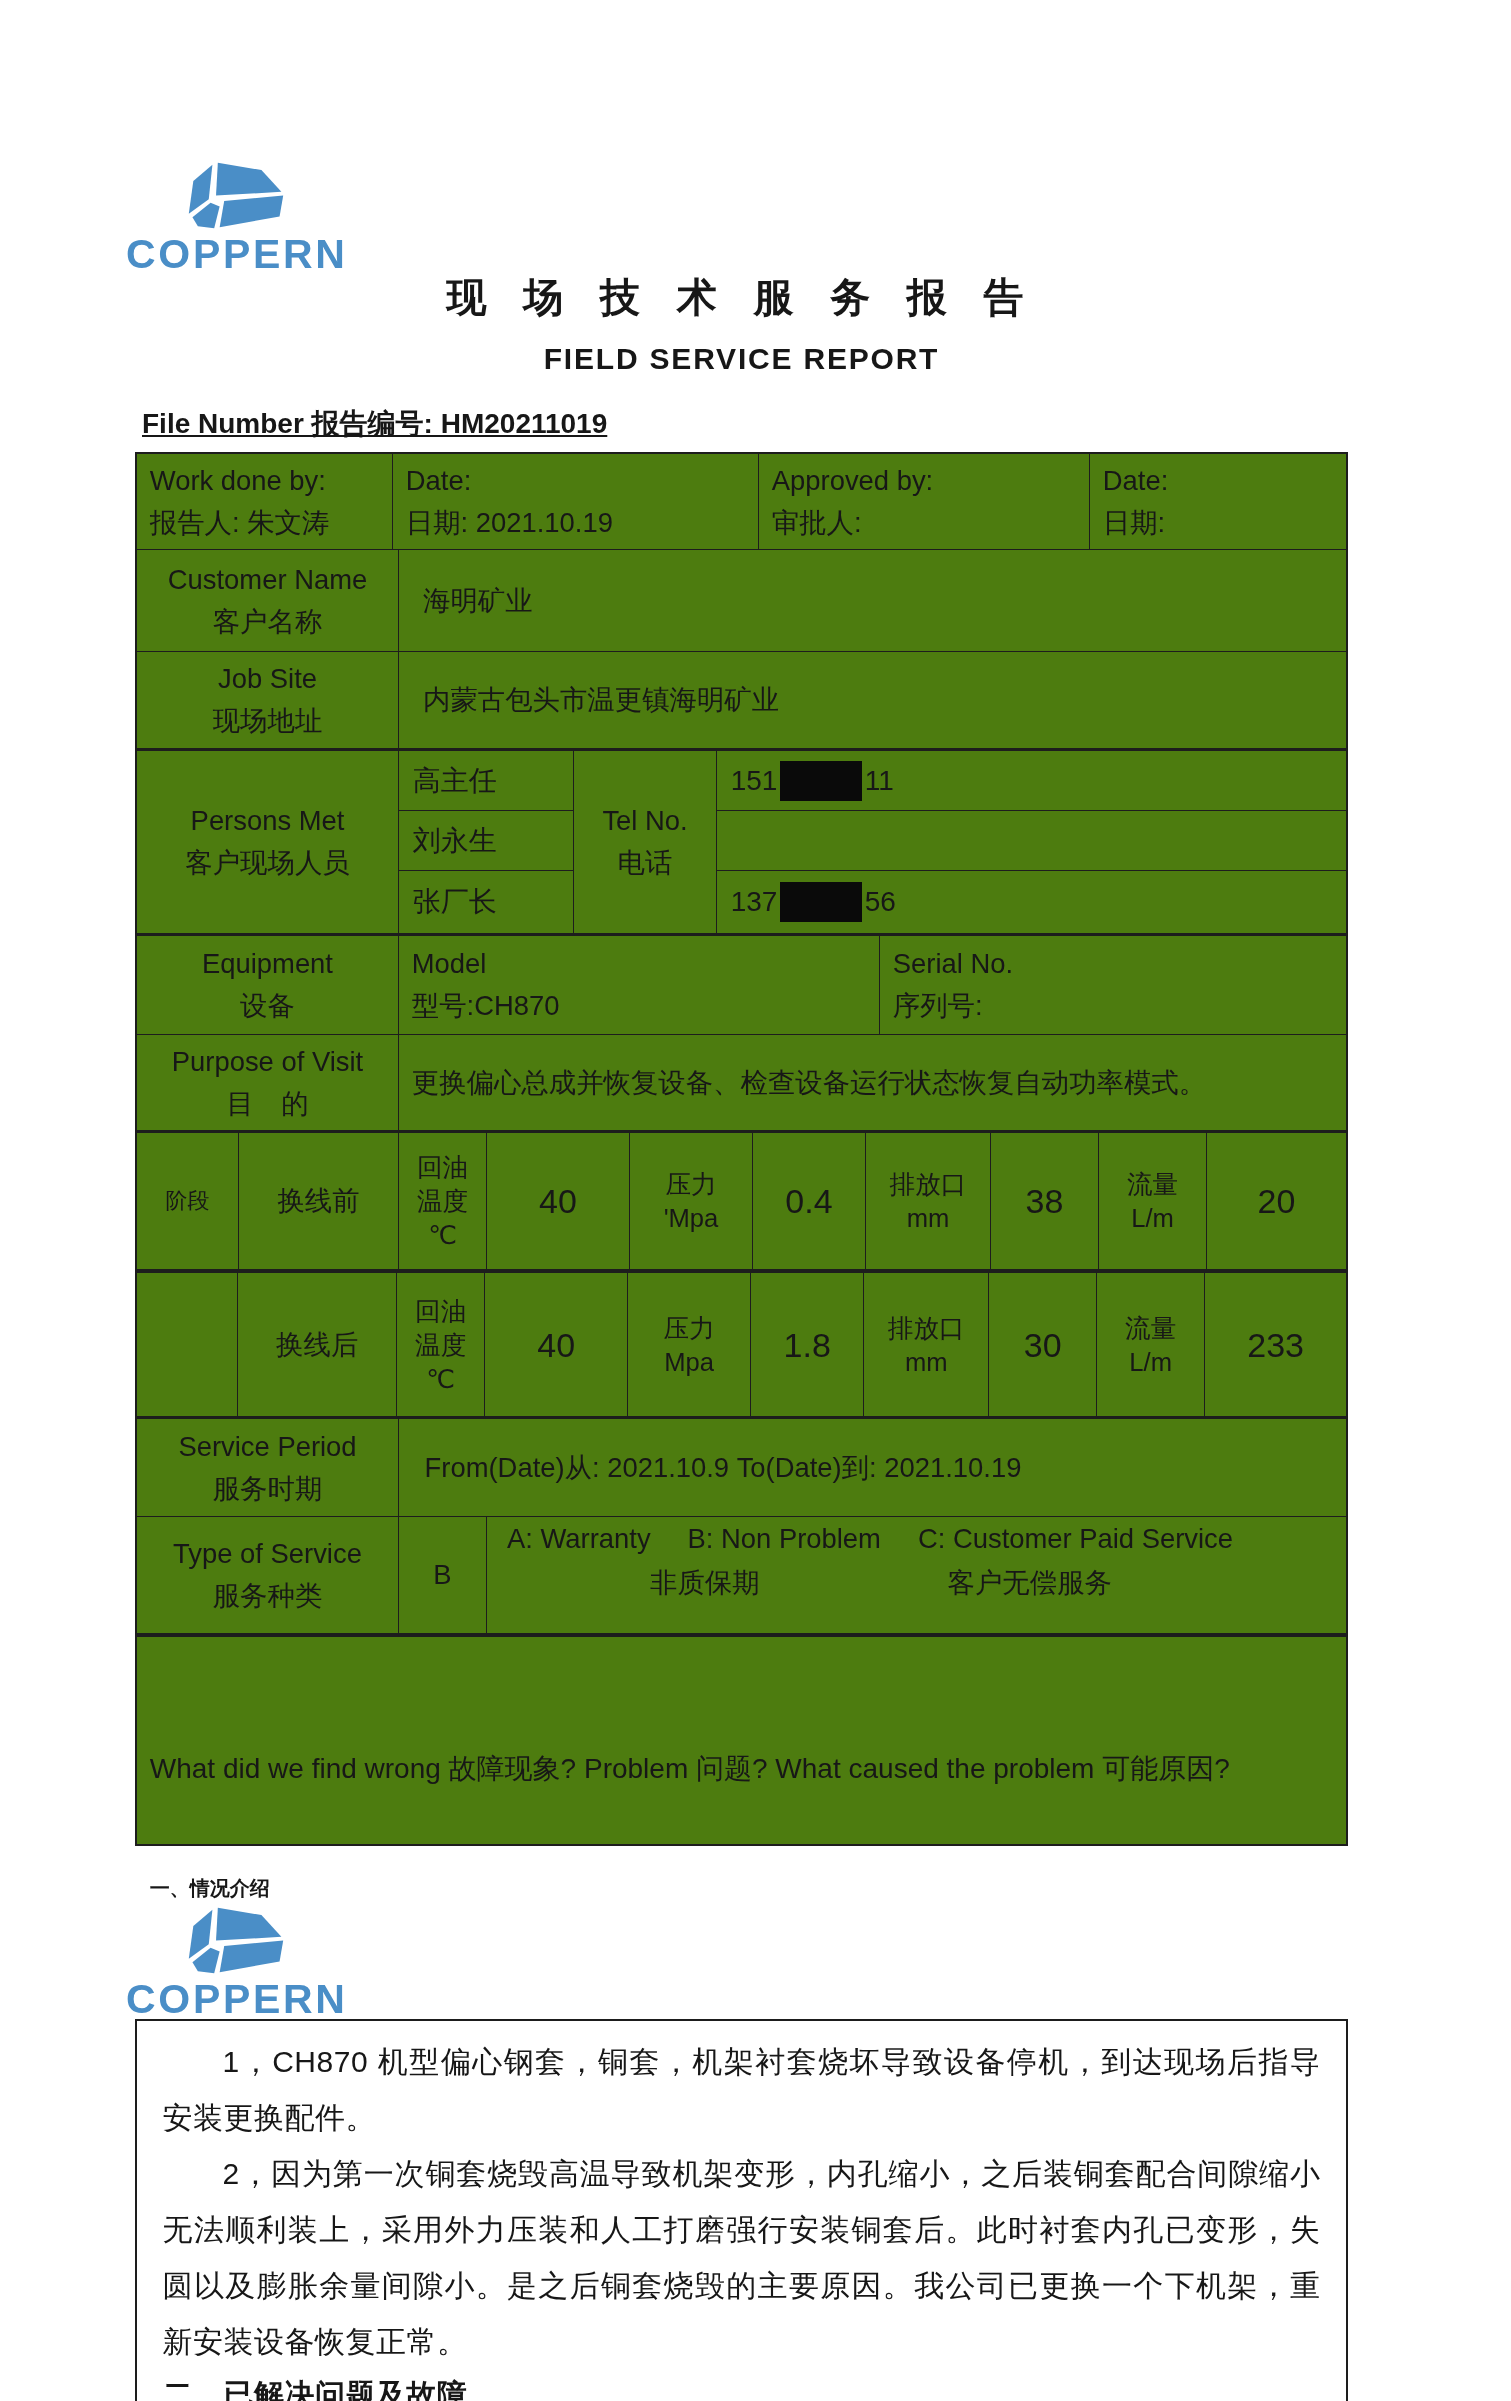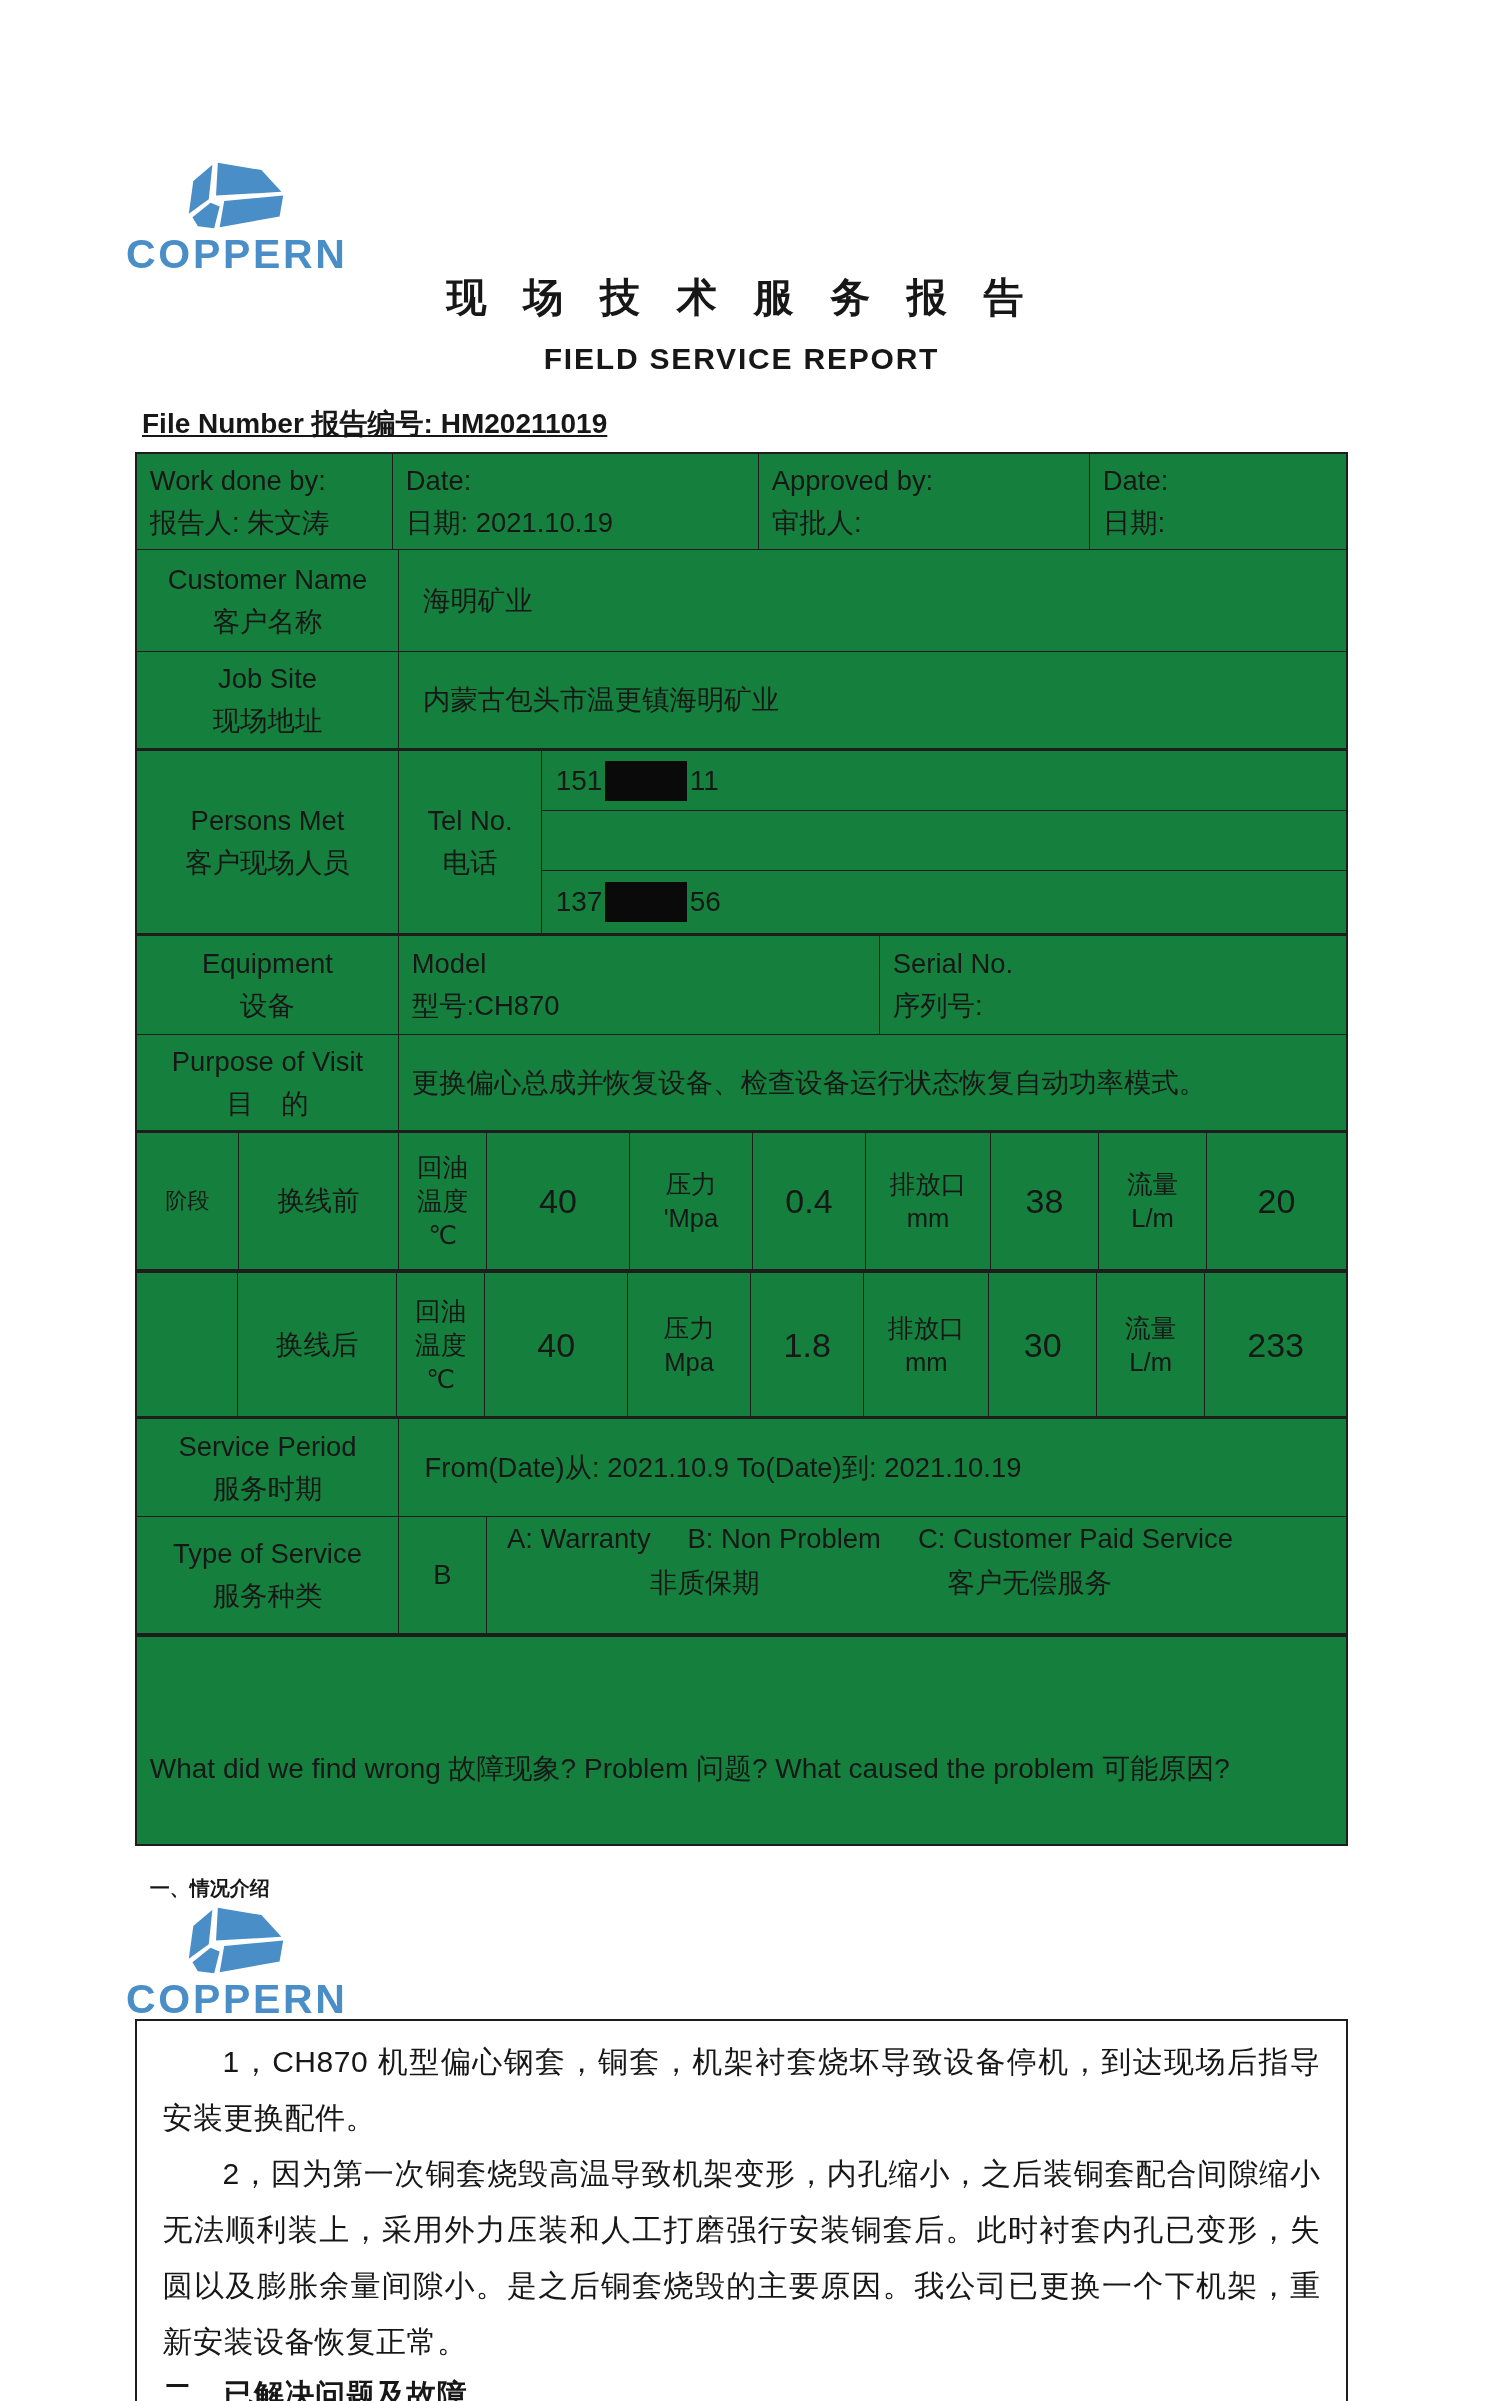--- a/index.html
+++ b/index.html
@@ -27,21 +27,21 @@
     position:absolute;left:135px;width:1213px;top:342px;
     text-align:center;font-weight:700;font-size:30px;letter-spacing:1.8px;
   }
   .file-number{
     position:absolute;left:142px;top:405px;
     font-weight:700;font-size:28px;text-decoration:underline;
   }
   
   .tbl{
     position:absolute;left:135px;top:452px;width:1213px;
-    border:2.7px solid #1d1d1d;box-sizing:border-box;background:#15803d;
+    border:2.7px solid #1d1d1d;box-sizing:border-box;background:#4d7c0f;
   }
   .row{display:flex;border-bottom:1.8px solid #1d1d1d;box-sizing:border-box;}
   .row.hb{border-bottom-width:3.7px;}
   .row.hb5{border-bottom-width:4.6px;}
   .row:last-child{border-bottom:none;}
   .cell{
     border-right:1.8px solid #1d1d1d;box-sizing:border-box;
     display:flex;flex-direction:column;justify-content:center;
     font-size:27.4px;line-height:42px;white-space:pre-line;
   }
@@ -122,20 +122,25 @@
 
     <div class="row hb" style="height:99px;">
       <div class="cell c" style="width:262px;">Job Site
 现场地址</div>
       <div class="cell v">内蒙古包头市温更镇海明矿业</div>
     </div>
 
     <div class="row hb" style="height:185px;">
       <div class="cell c" style="width:262px;">Persons Met
 客户现场人员</div>
+      <div class="cell nopad" style="width:175px;">
+        <div class="sub" style="height:60px;">高主任</div>
+        <div class="sub" style="height:60px;">刘永生</div>
+        <div class="sub" style="flex:1;">张厂长</div>
+      </div>
       <div class="cell c" style="width:143px;text-align:center;">Tel No.
 电话</div>
       <div class="cell nopad">
         <div class="sub" style="height:60px;">
           <span>151</span><span class="redaction"></span><span>11</span>
         </div>
         <div class="sub" style="height:60px;"></div>
         <div class="sub" style="flex:1;">
           <span>137</span><span class="redaction"></span><span>56</span>
         </div>

